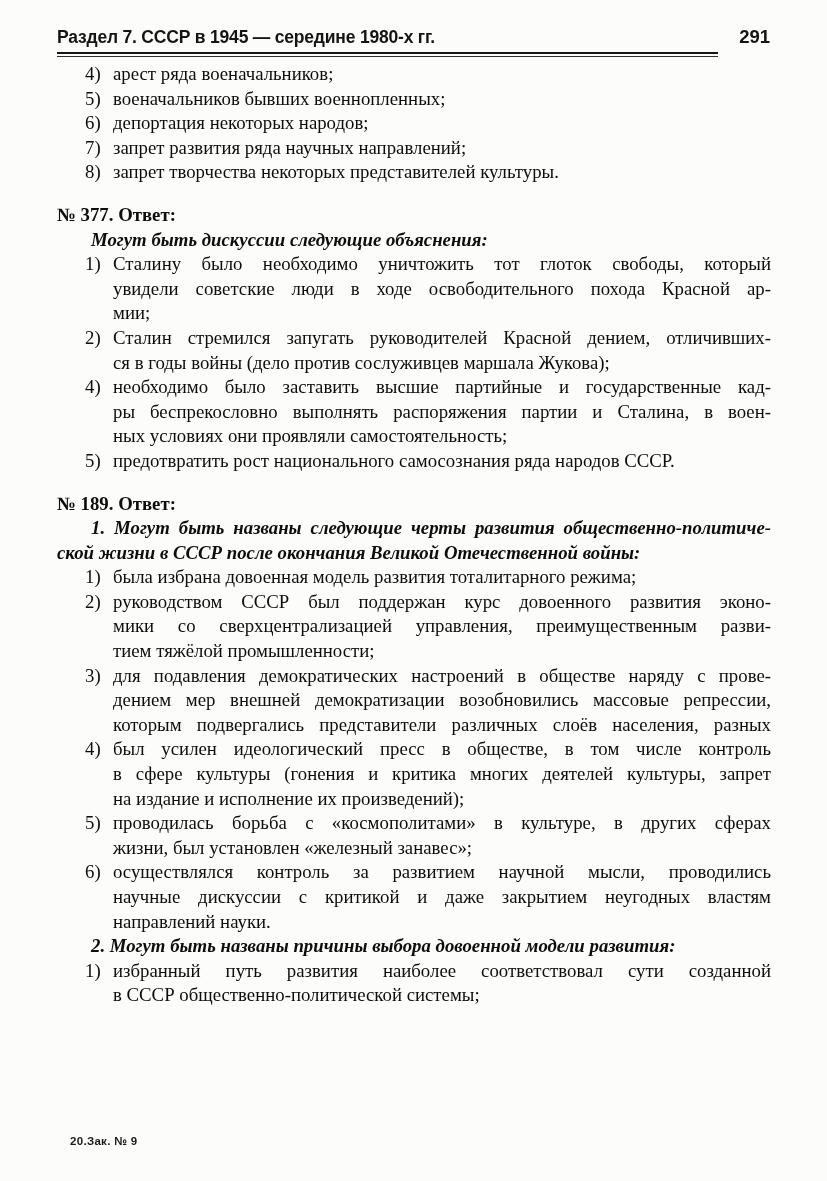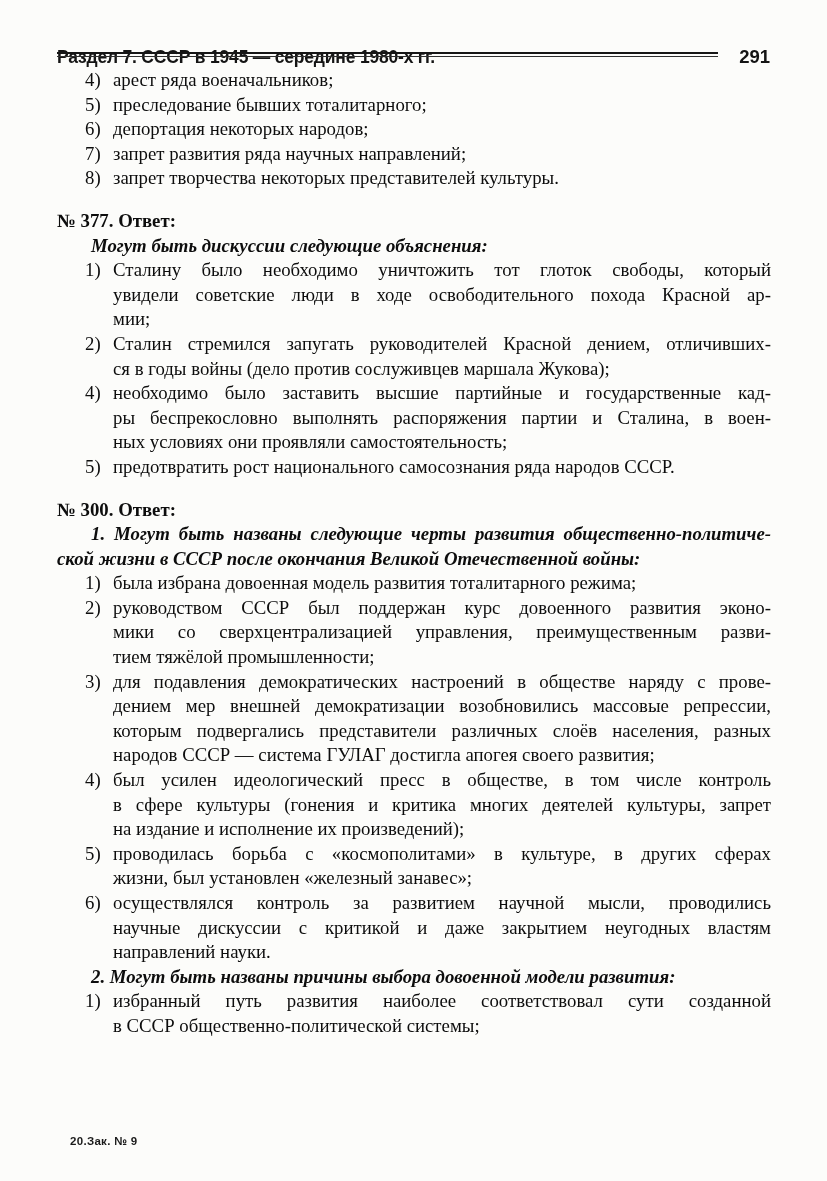--- a/index.html
+++ b/index.html
@@ -4,29 +4,29 @@
 <style>
   html,body{margin:0;padding:0;background:#e9e9e9;}
   .page{
     position:relative;width:827px;height:1181px;margin:0;
     background:#fcfcfa;color:#0d0d0d;overflow:hidden;
     font-family:"Liberation Serif", serif;
   }
   .page-header{
     position:absolute;left:57px;top:27px;width:713px;height:22px;
     font-family:"Liberation Sans", sans-serif;font-weight:700;
-    font-size:17.5px;letter-spacing:-0.2px;color:#141414;margin-top:20px;
+    font-size:17.5px;letter-spacing:-0.2px;color:#141414;
   }
   .pagenum{position:absolute;right:0;top:-1px;font-size:18.5px;letter-spacing:0;}
   .header-rule{
     position:absolute;left:57px;top:52px;width:661px;height:2.4px;
     border-top:2.6px solid #161616;border-bottom:1.3px solid #2e2e2e;
   }
   .page-body{
-    position:absolute;left:57px;top:68px;width:714px;
+    position:absolute;left:57px;top:62px;width:714px;
     font-size:18.8px;line-height:24.6px;
   }
   .section{margin-top:18px;}
   .sec-h{font-weight:700;}
   .item{padding-left:56px;}
   .item .line.first{margin-left:-28px;}
   .marker{display:inline-block;width:28px;}
   .lead{font-weight:700;font-style:italic;}
   .lead .line.first{text-indent:34px;}
   .line.j{text-align:justify;text-align-last:justify;}
@@ -44,21 +44,21 @@
   <div class="page-header">
     <span>Раздел 7. СССР в 1945 — середине 1980-х гг.</span>
     <span class="pagenum">291</span>
   </div>
   <div class="header-rule"></div>
   <div class="page-body">
       <div class="item">
         <div class="line first last"><span class="marker">4)</span><span class="t">арест ряда военачальников;</span></div>
       </div>
       <div class="item">
-        <div class="line first last"><span class="marker">5)</span><span class="t">преследование бывших тоталитарного;</span></div>
+        <div class="line first last"><span class="marker">5)</span><span class="t">военачальников бывших военнопленных;</span></div>
       </div>
       <div class="item">
         <div class="line first last"><span class="marker">6)</span><span class="t">депортация некоторых народов;</span></div>
       </div>
       <div class="item">
         <div class="line first last"><span class="marker">7)</span><span class="t">запрет развития ряда научных направлений;</span></div>
       </div>
       <div class="item">
         <div class="line first last"><span class="marker">8)</span><span class="t">запрет творчества некоторых представителей культуры.</span></div>
       </div>
@@ -79,38 +79,37 @@
         <div class="item">
           <div class="line first j"><span class="marker">4)</span><span class="t">необходимо было заставить высшие партийные и государственные кад-</span></div>
           <div class="line j"><span class="t">ры беспрекословно выполнять распоряжения партии и Сталина, в воен-</span></div>
           <div class="line last"><span class="t">ных условиях они проявляли самостоятельность;</span></div>
         </div>
         <div class="item">
           <div class="line first last"><span class="marker">5)</span><span class="t">предотвратить рост национального самосознания ряда народов СССР.</span></div>
         </div>
       </div>
       <div class="section">
-        <div class="sec-h">№ 300. Ответ:</div>
+        <div class="sec-h">№ 189. Ответ:</div>
         <div class="lead">
           <div class="line first j"><span class="t">1. Могут быть названы следующие черты развития общественно-политиче-</span></div>
           <div class="line last"><span class="t">ской жизни в СССР после окончания Великой Отечественной войны:</span></div>
         </div>
         <div class="item">
           <div class="line first last"><span class="marker">1)</span><span class="t">была избрана довоенная модель развития тоталитарного режима;</span></div>
         </div>
         <div class="item">
           <div class="line first j"><span class="marker">2)</span><span class="t">руководством СССР был поддержан курс довоенного развития эконо-</span></div>
           <div class="line j"><span class="t">мики со сверхцентрализацией управления, преимущественным разви-</span></div>
           <div class="line last"><span class="t">тием тяжёлой промышленности;</span></div>
         </div>
         <div class="item">
           <div class="line first j"><span class="marker">3)</span><span class="t">для подавления демократических настроений в обществе наряду с прове-</span></div>
           <div class="line j"><span class="t">дением мер внешней демократизации возобновились массовые репрессии,</span></div>
           <div class="line j"><span class="t">которым подвергались представители различных слоёв населения, разных</span></div>
-          <div class="line last"><span class="t">народов СССР — система ГУЛАГ достигла апогея своего развития;</span></div>
         </div>
         <div class="item">
           <div class="line first j"><span class="marker">4)</span><span class="t">был усилен идеологический пресс в обществе, в том числе контроль</span></div>
           <div class="line j"><span class="t">в сфере культуры (гонения и критика многих деятелей культуры, запрет</span></div>
           <div class="line last"><span class="t">на издание и исполнение их произведений);</span></div>
         </div>
         <div class="item">
           <div class="line first j"><span class="marker">5)</span><span class="t">проводилась борьба с «космополитами» в культуре, в других сферах</span></div>
           <div class="line last"><span class="t">жизни, был установлен «железный занавес»;</span></div>
         </div>

